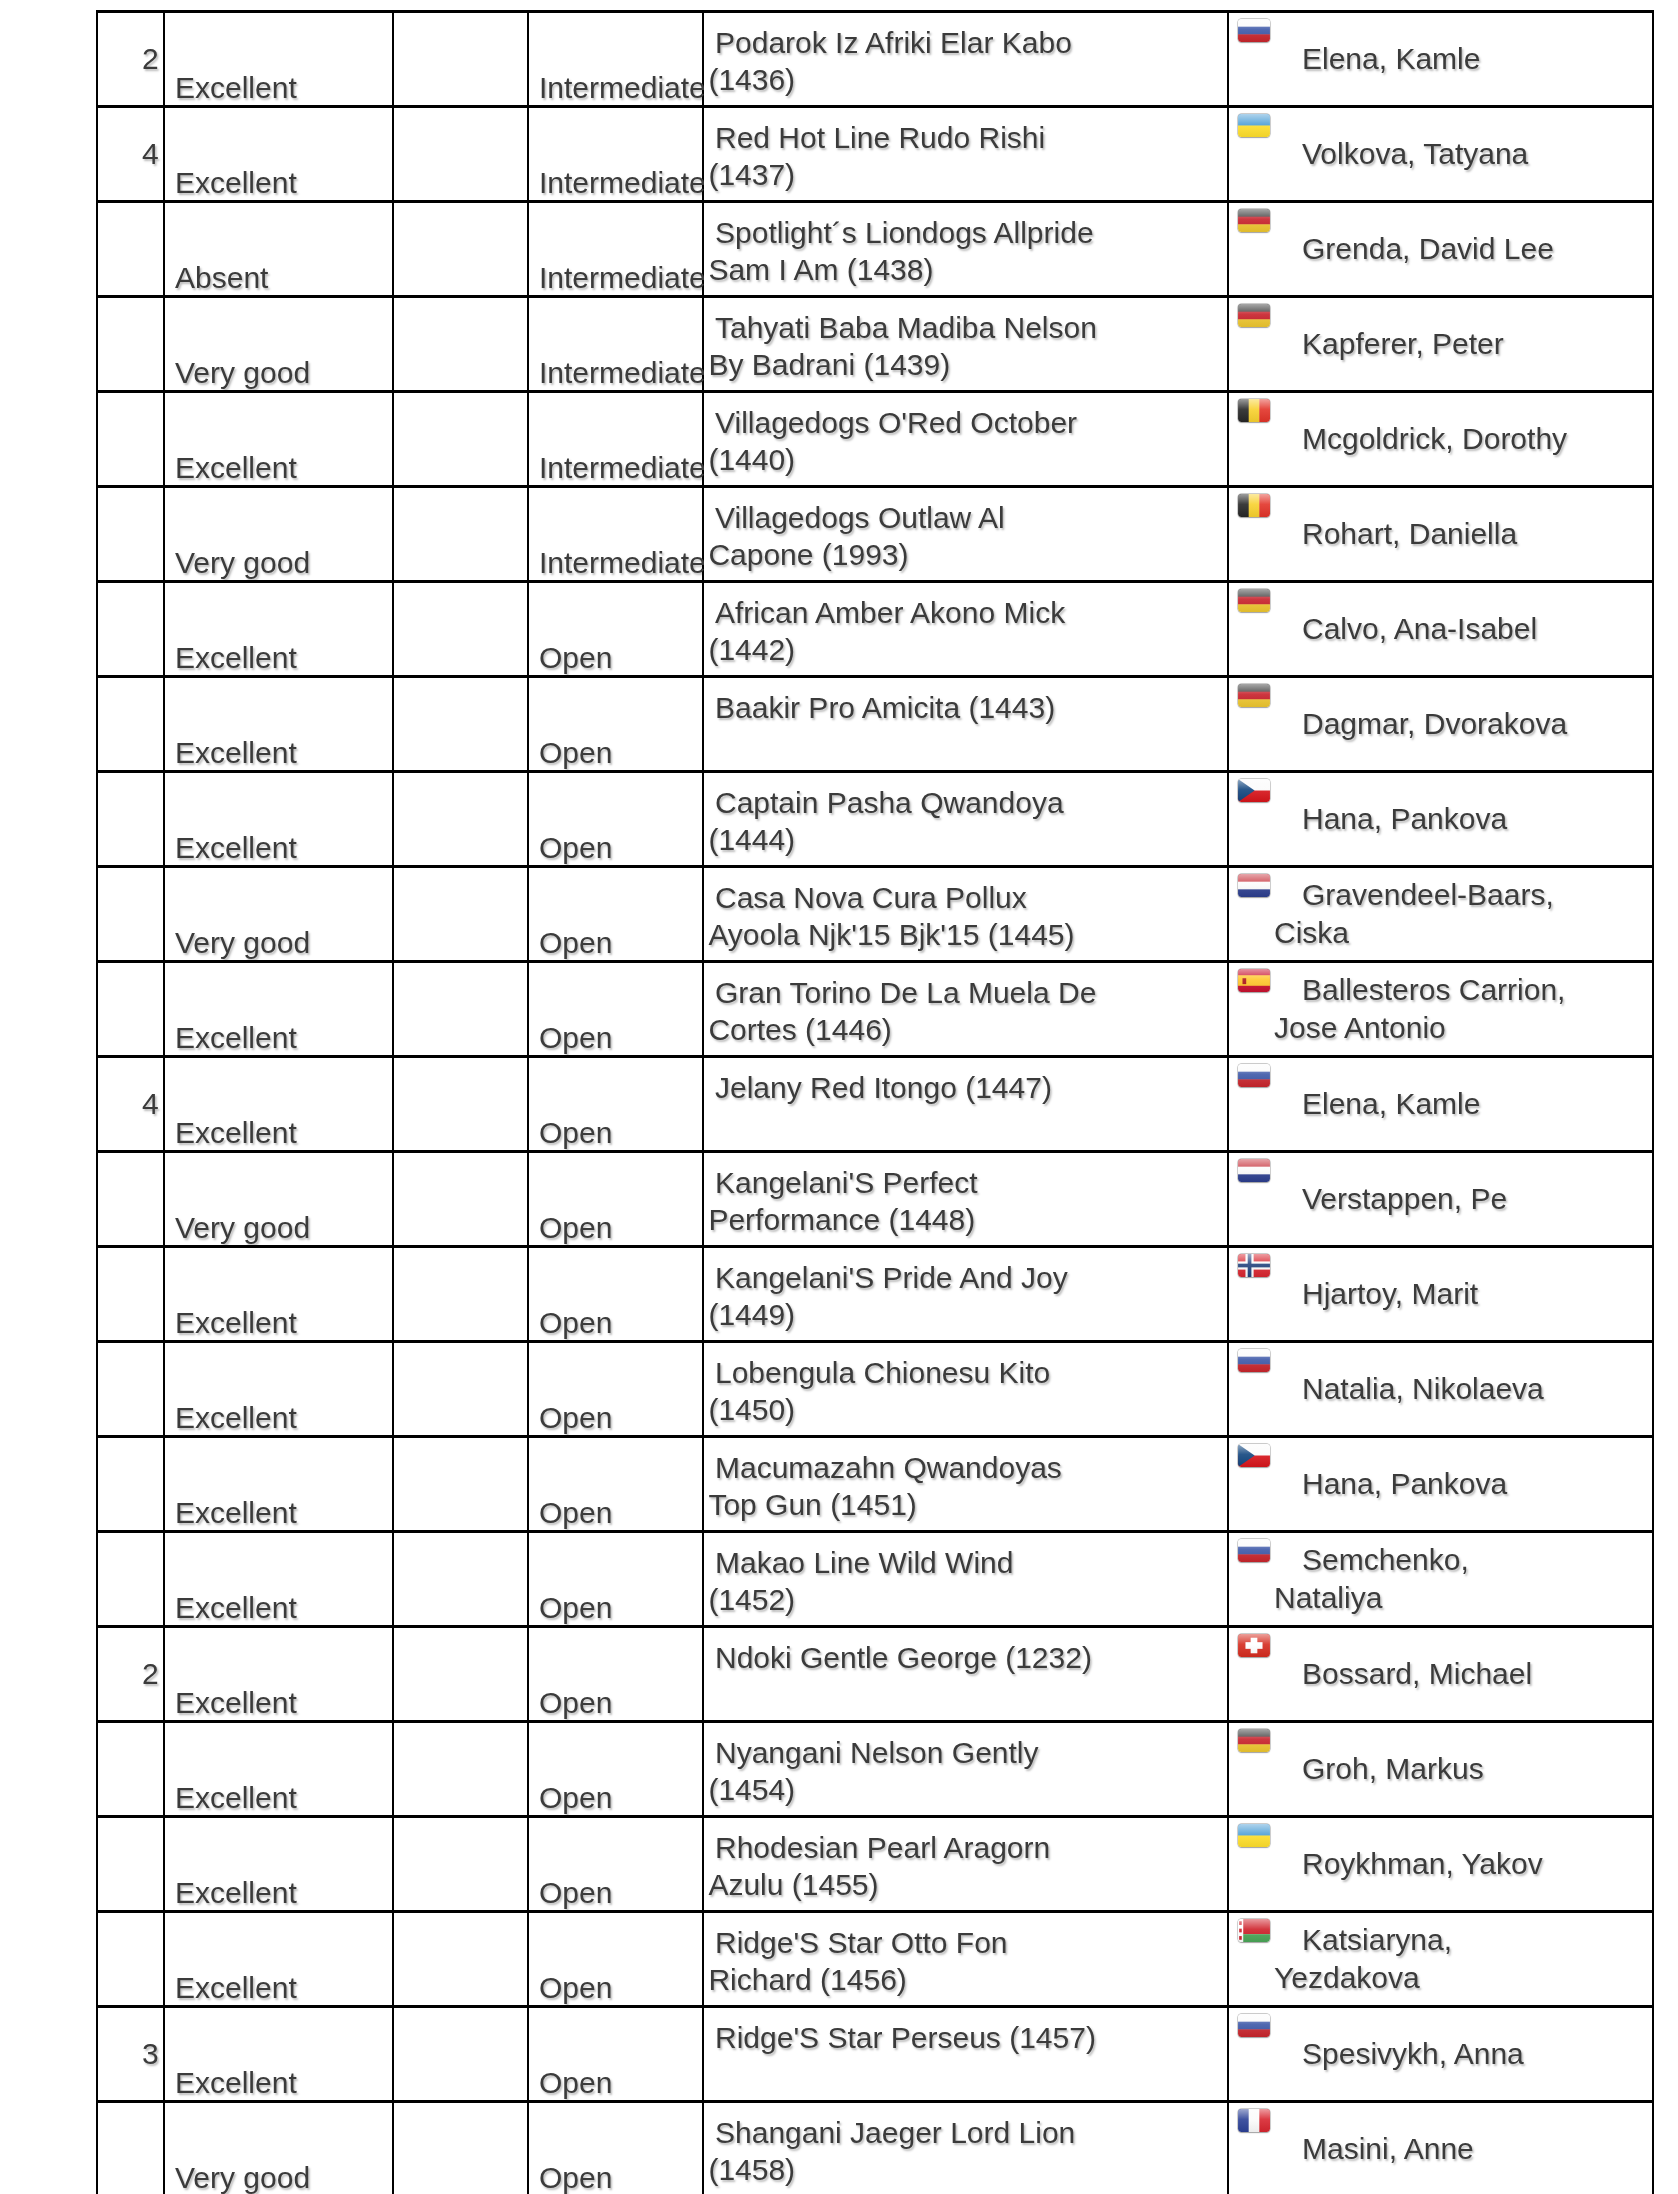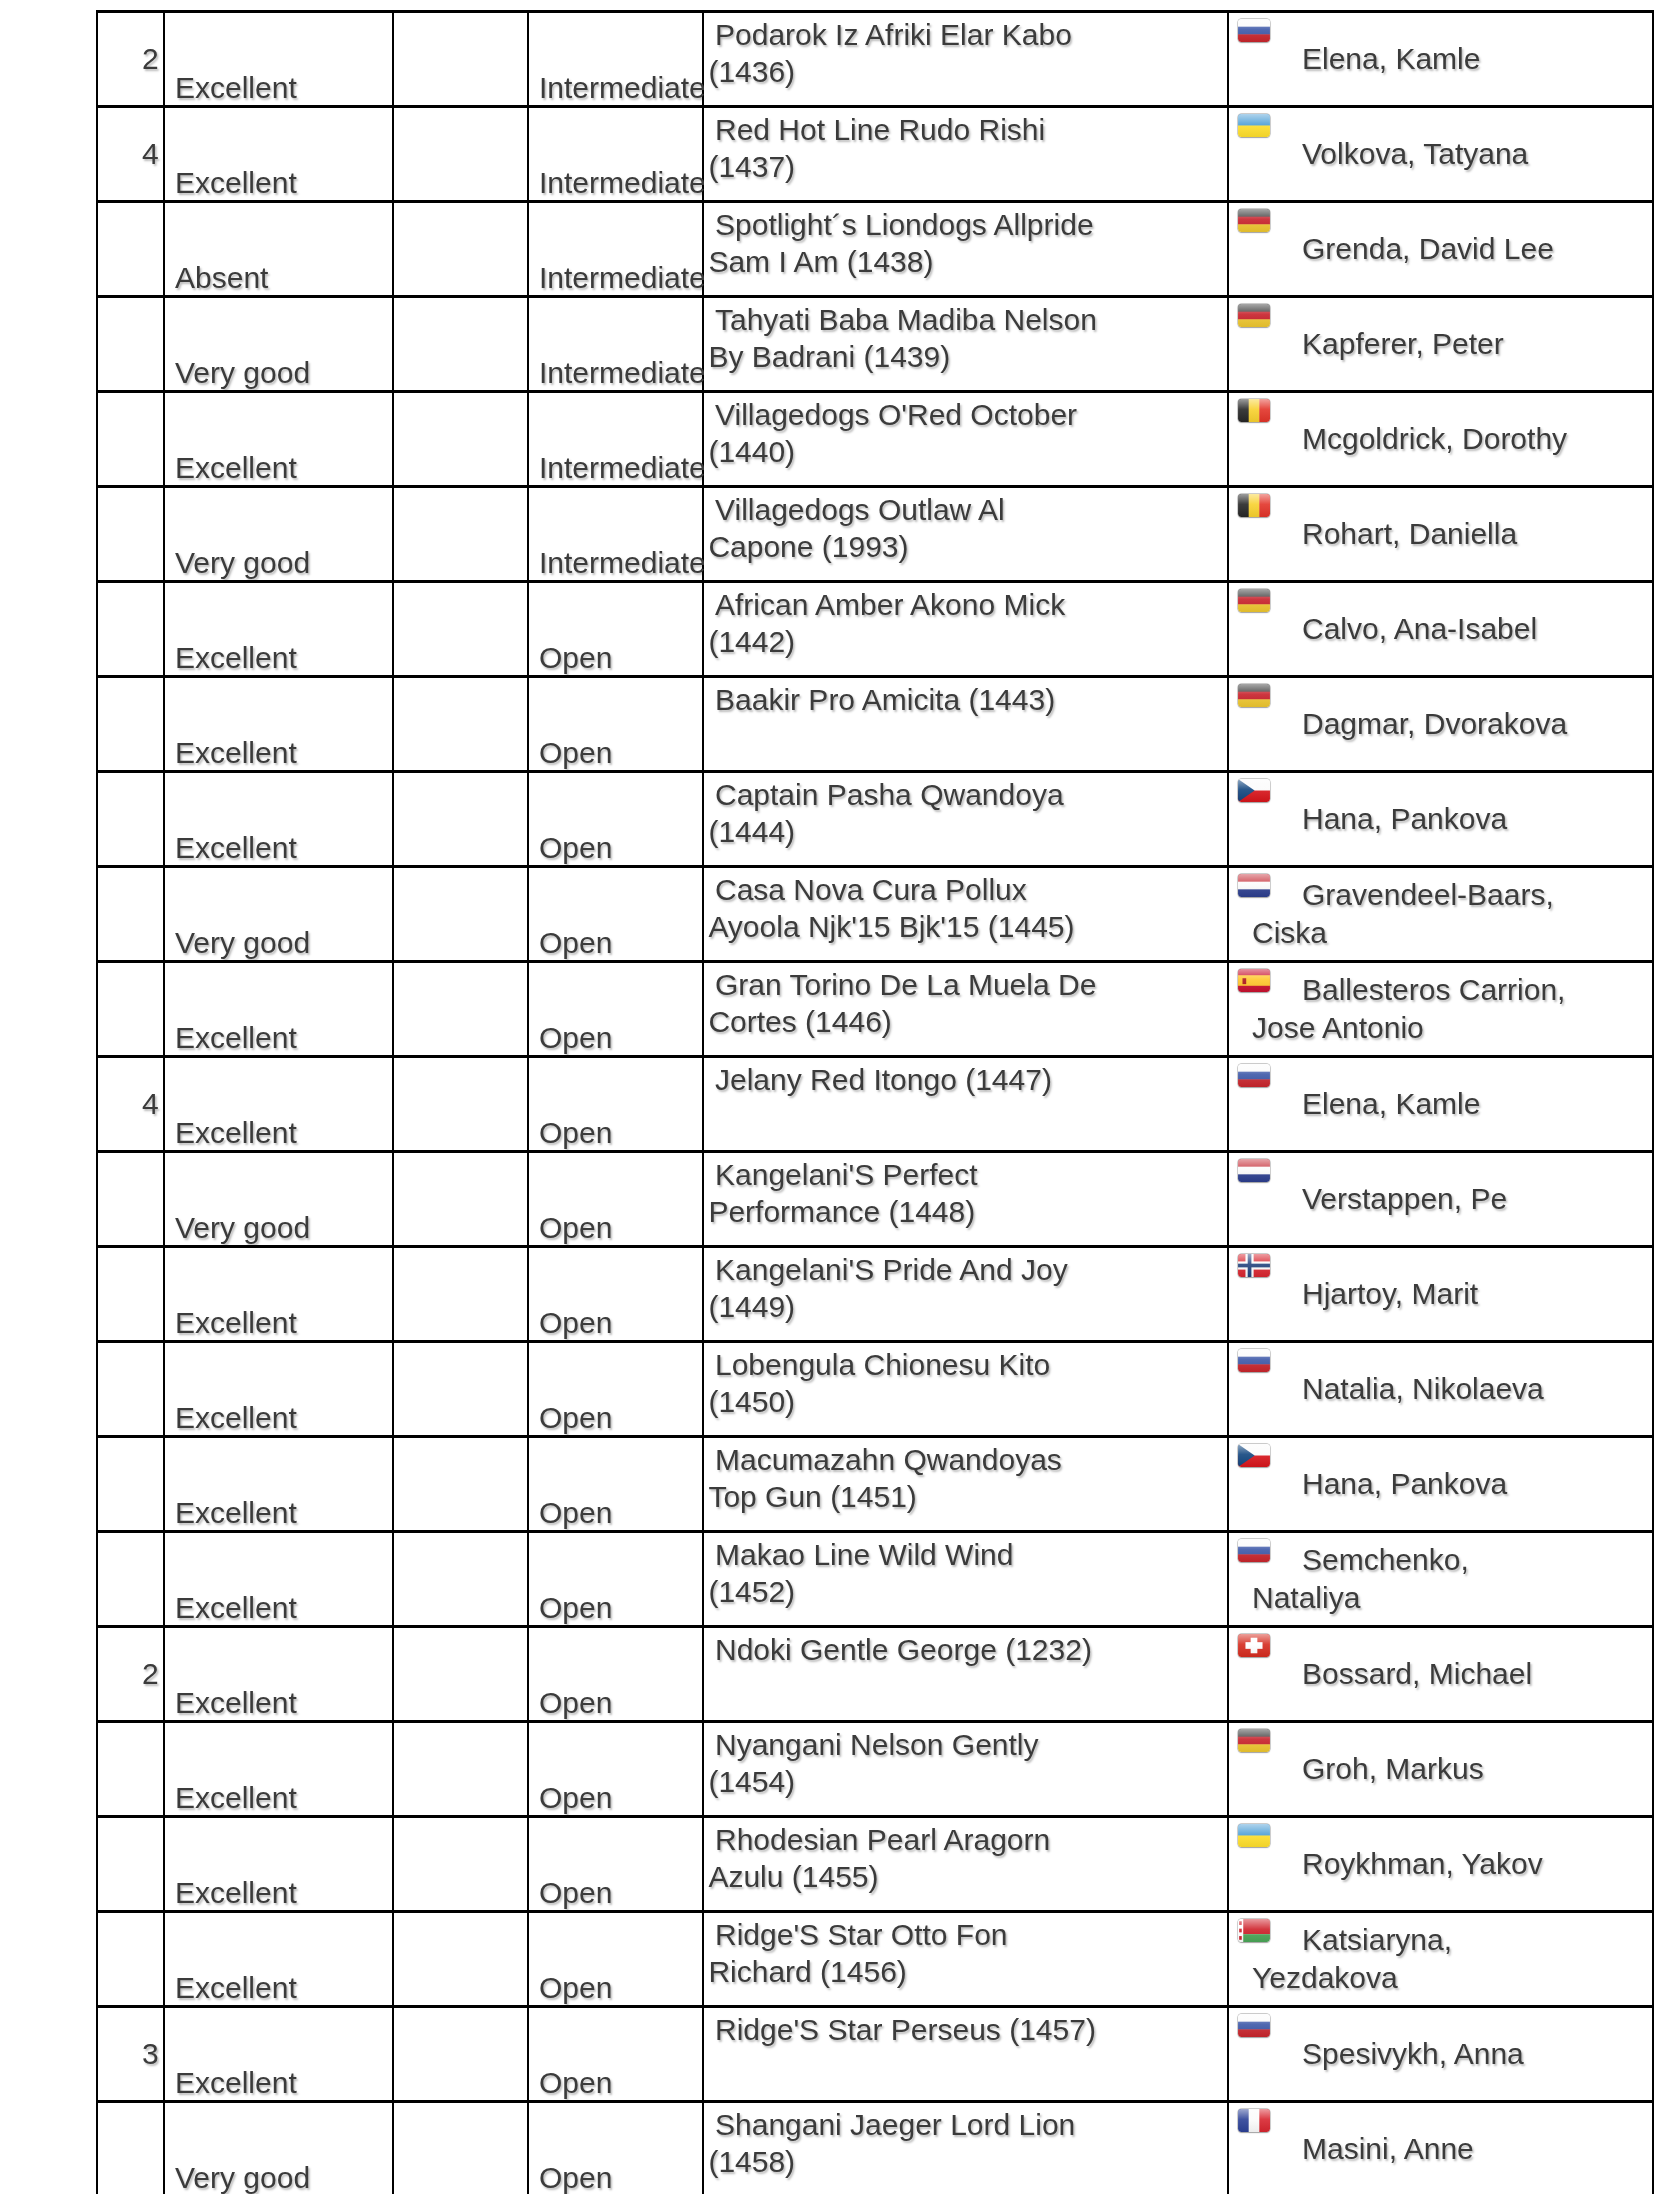--- a/index.html
+++ b/index.html
@@ -46,33 +46,33 @@
   }
   .rating, .cls {
     display: flex;
     align-items: flex-end;
     padding-left: 10px;
   }
   .dog {
     padding-top: 2.2px;
     line-height: 37px;
   }
-  .dog .l1 { padding-left: 11px; }
+  .dog .l1 { padding-left: 11px; margin-top: 8px; }
   .dog .l2 { padding-left: 4.4px; }
   .owner-text {
     position: absolute;
     left: 0;
     right: 3px;
     top: 50%;
     transform: translateY(-50%);
     line-height: 38px;
     padding-left: 23px;
   }
   .owner-text .l1 { margin-left: 50px; }
-  .owner-text .l2 { }
+  .owner-text .l2 { margin-left: 22px; }
   .flag {
     position: absolute;
     left: 9px;
     top: 6px;
     width: 32px;
     height: 23px;
     border-radius: 3.7px;
     overflow: hidden;
     box-shadow: 0 0 0 0.7px rgba(0,0,0,0.22), 0 0.7px 1.5px rgba(0,0,0,0.25);
   }

